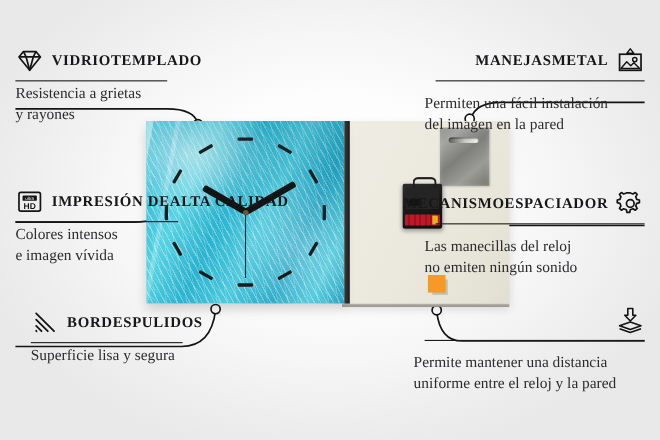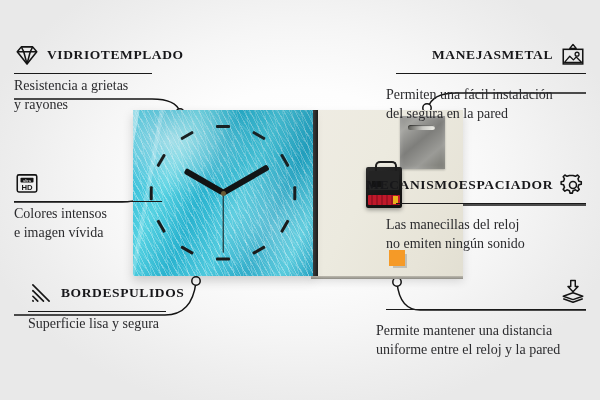--- a/index.html
+++ b/index.html
@@ -213,20 +213,24 @@
   <div class="feat left" style="left:14px;top:170px;width:190px;">
     <div class="hdr">
       <span class="ico">
         <svg viewBox="0 0 32 32">
           <rect x="4" y="6" width="24" height="21" rx="2" fill="none" stroke="#141414" stroke-width="1.9"></rect>
           <rect x="8" y="9.5" width="16" height="6" rx="1" fill="#141414"></rect>
           <text x="16" y="14.4" font-family="Liberation Sans, sans-serif" font-size="5" fill="#ffffff" text-anchor="middle">ultra</text>
           <text x="16" y="24.6" font-family="Liberation Sans, sans-serif" font-size="9.5" font-weight="bold" fill="#141414" text-anchor="middle">HD</text>
         </svg>
       </span>
+      <span class="titles">
+        <span>IMPRESIÓN DE</span>
+        <span>ALTA CALIDAD</span>
+      </span>
     </div>
     <div class="rule" style="width:148px;"></div>
     <div class="desc">
       <div>Colores intensos</div>
       <div>e imagen vívida</div>
     </div>
   </div>
 
   <div class="feat left" style="left:28px;top:280px;width:180px;">
     <div class="hdr">
@@ -262,21 +266,21 @@
           <path d="M16 3 L20 8 L12 8 Z" fill="none" stroke="#141414" stroke-width="1.7" stroke-linejoin="round"></path>
           <rect x="4" y="9" width="24" height="18" fill="none" stroke="#141414" stroke-width="1.9"></rect>
           <circle cx="21" cy="15" r="2.4" fill="none" stroke="#141414" stroke-width="1.6"></circle>
           <path d="M5.5 25 L12 17.5 L16.5 22 L20 18.5 L26.5 25 Z" fill="none" stroke="#141414" stroke-width="1.6" stroke-linejoin="round"></path>
         </svg>
       </span>
     </div>
     <div class="rule" style="width:190px;margin-left:auto;"></div>
     <div class="desc">
       <div>Permiten una fácil instalación</div>
-      <div>del segura en la pared</div>
+      <div>del imagen en la pared</div>
     </div>
   </div>
 
   <div class="feat right" style="right:14px;top:172px;width:200px;">
     <div class="hdr">
       <span class="titles">
         <span>MECANISMO</span>
         <span>ESPACIADOR</span>
       </span>
       <span class="ico">

